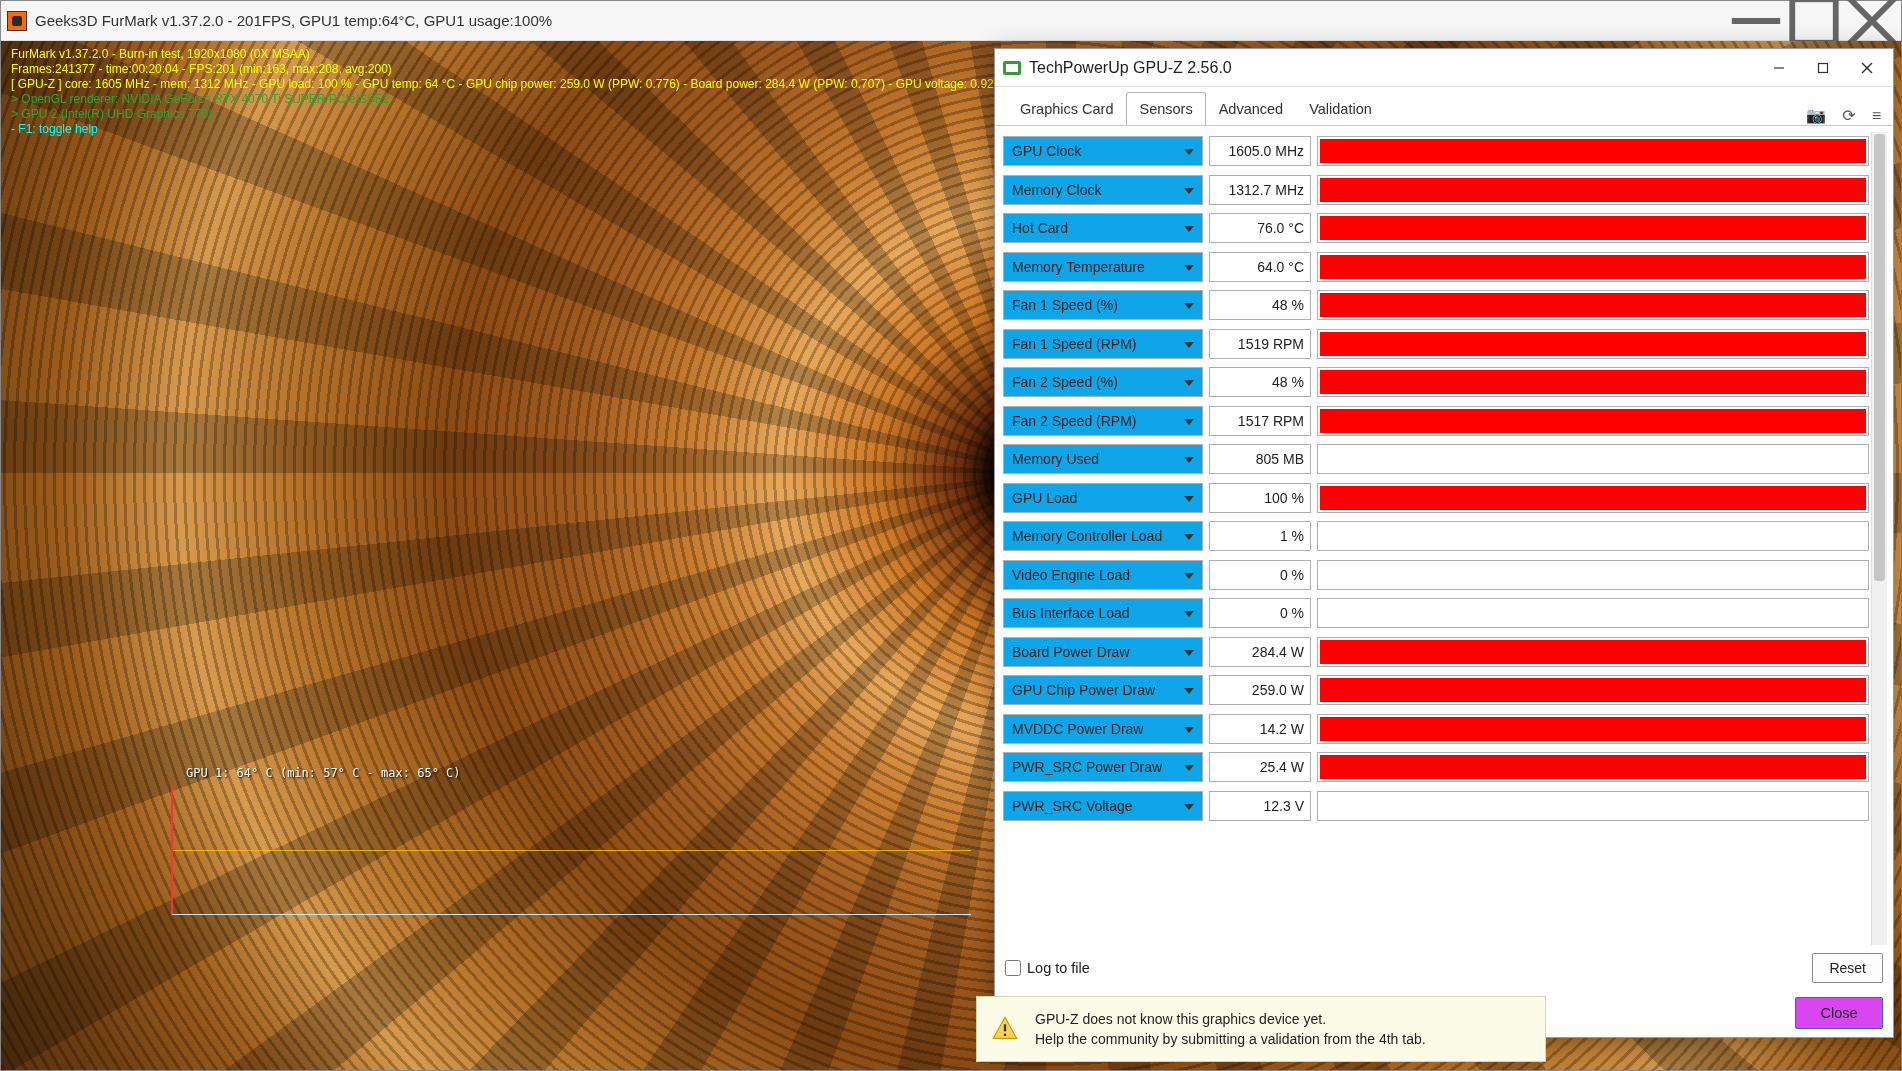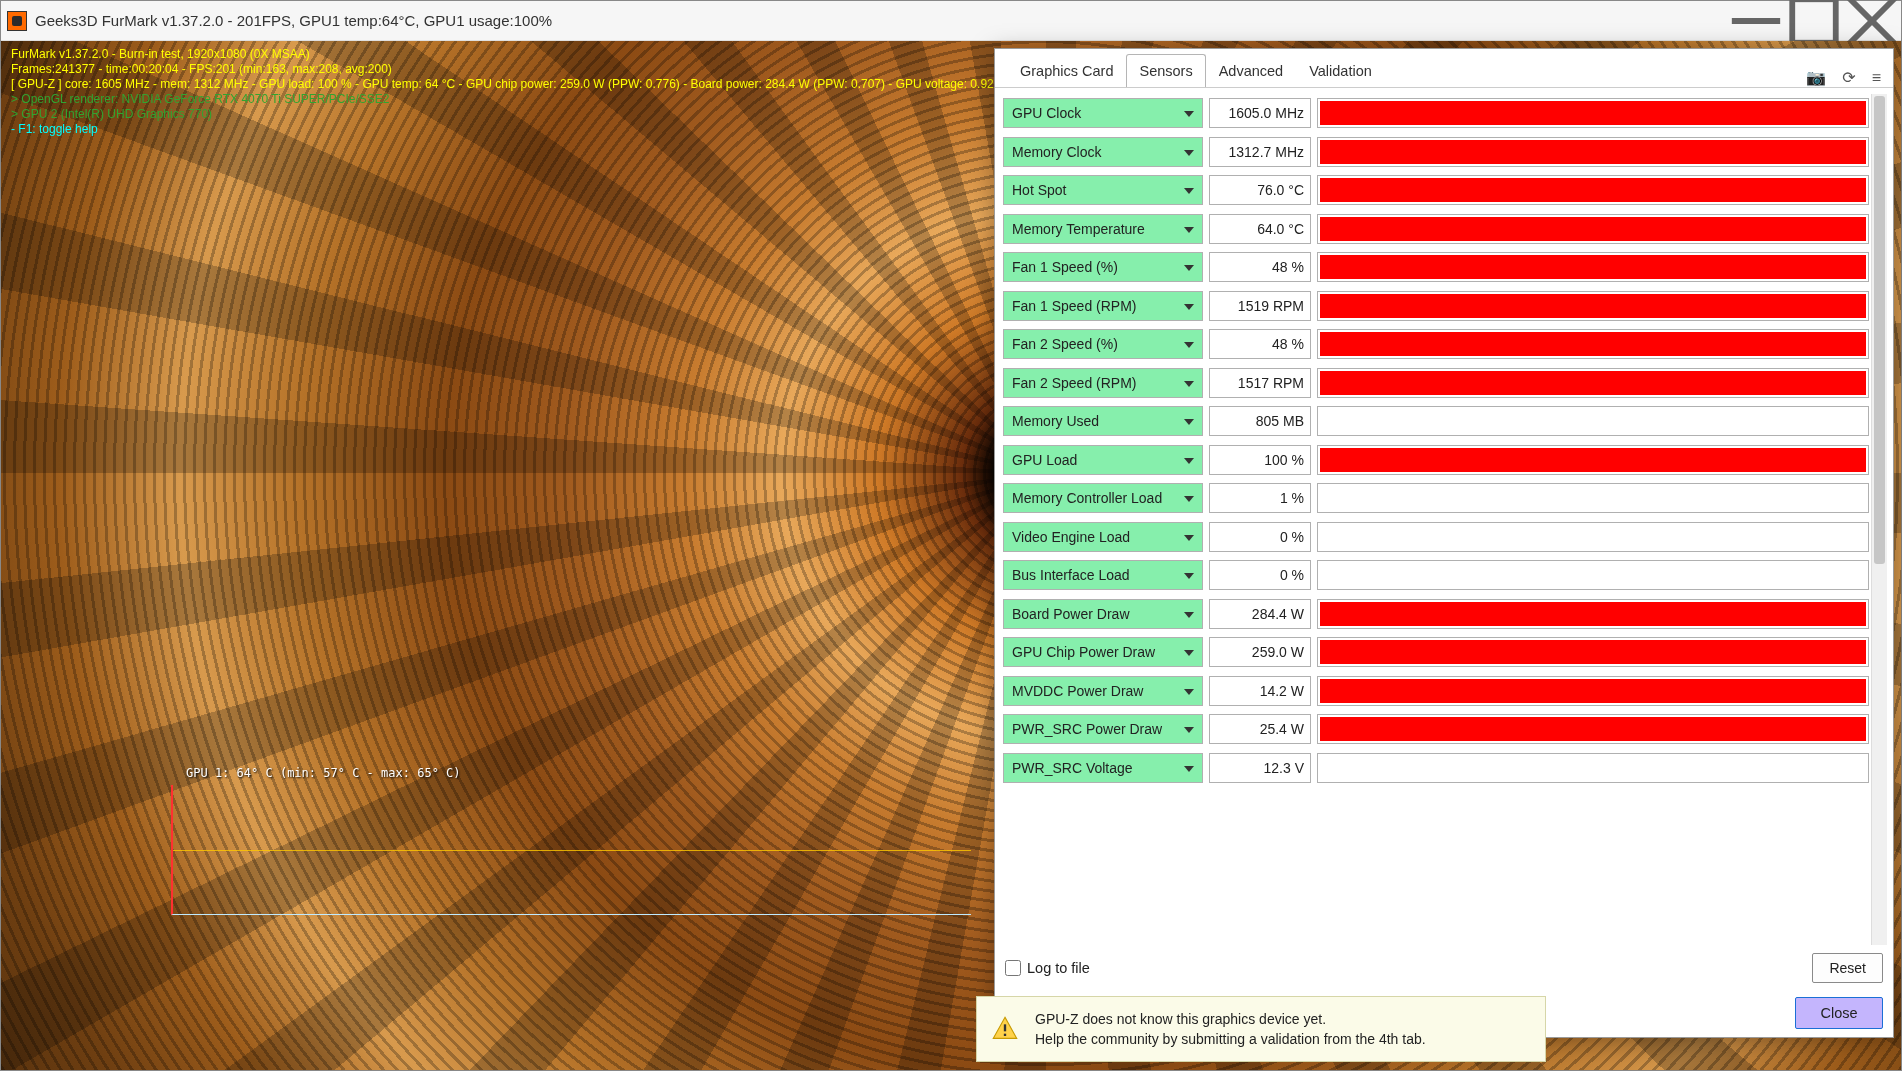--- a/index.html
+++ b/index.html
@@ -30,38 +30,38 @@
 .gpuz-winbtn svg{width:12px;height:12px;}
 .gpuz-toolbar{height:38px;display:flex;align-items:flex-end;padding:0 12px;position:relative;}
 .tabs{display:flex;gap:0;align-items:flex-end;height:100%;}
 .tab{padding:8px 12px 9px;font-size:14.5px;color:#333;border:1px solid transparent;border-bottom:none;position:relative;top:1px;cursor:default;}
 .tab.active{border-color:#b5b5b5;background:#fff;border-radius:3px 3px 0 0;}
 .toolbar-right{margin-left:auto;display:flex;gap:16px;align-items:center;color:#555;}
 .toolbar-right span{font-size:16px;}
 .sensors-body{flex:1;overflow:hidden;padding:6px 6px 0 8px;position:relative;border-top:1px solid #ccc;}
 .sensor-rows{position:absolute;top:6px;left:8px;right:24px;bottom:0;}
 .sensor-row{display:flex;height:38.5px;align-items:center;gap:6px;}
-.sensor-name{width:200px;height:30px;border:1px solid #b0b0b0;background:#86efac;display:flex;align-items:center;padding:0 26px 0 8px;font-size:14px;color:#222;position:relative;}
+.sensor-name{width:200px;height:30px;border:1px solid #b0b0b0;background:#0ea5e9;display:flex;align-items:center;padding:0 26px 0 8px;font-size:14px;color:#222;position:relative;}
 .sensor-name:after{content:"";position:absolute;right:8px;top:12px;border-left:5px solid transparent;border-right:5px solid transparent;border-top:6px solid #333;}
 .sensor-val{width:102px;height:30px;border:1px solid #b0b0b0;background:#fff;display:flex;align-items:center;justify-content:flex-end;padding-right:6px;font-size:14px;color:#222;}
 .sensor-bar{flex:1;height:30px;border:1px solid #b0b0b0;background:#fff;padding:2px;}
 .sensor-bar .fill{height:100%;background:#ff0000;}
 .sensor-bar.withline{position:relative;}
 .sensor-bar.withline:before{content:"";position:absolute;left:2px;right:2px;top:3px;height:2px;background:#ff0000;}
 .sensor-bar.thin .fill{margin-top:3px;height:calc(100% - 3px);}
 .scrollbar{position:absolute;right:6px;top:6px;bottom:0;width:16px;background:#f0f0f0;border-left:1px solid #ddd;}
 .scrollbar .thumb{position:absolute;left:2px;right:2px;top:2px;height:55%;background:#c6c6c6;border-radius:3px;}
 .bottom-controls{height:44px;display:flex;align-items:center;padding:0 10px;gap:10px;border-top:1px solid transparent;}
 .logcheck{display:flex;align-items:center;gap:6px;font-size:14.5px;color:#222;}
 .logcheck input{width:16px;height:16px;}
 .btn{height:30px;padding:0 16px;border:1px solid #8a8a8a;background:#fdfdfd;font-size:14px;color:#222;border-radius:2px;}
 .gpu-select-row{height:48px;display:flex;align-items:center;padding:0 10px;gap:14px;}
 .gpu-select{flex:0 0 310px;height:30px;border:1px solid #9a9a9a;background:#fff;display:flex;align-items:center;padding:0 28px 0 8px;font-size:14.5px;position:relative;border-radius:2px;}
 .gpu-select:after{content:"";position:absolute;right:10px;top:12px;border-left:5px solid transparent;border-right:5px solid transparent;border-top:6px solid #555;}
-.close-btn{margin-left:auto;width:88px;height:32px;border:1.5px solid #1a6fd6;background:#c4b5fd;font-size:14.5px;color:#222;border-radius:2px;}
+.close-btn{margin-left:auto;width:88px;height:32px;border:1.5px solid #1a6fd6;background:#d946ef;font-size:14.5px;color:#222;border-radius:2px;}
 .notice-box{position:absolute;left:976px;top:996px;width:570px;height:66px;background:#fbfbe8;border:1px solid #d6d6a8;display:flex;align-items:center;padding:8px 14px;gap:16px;}
 .warn-icon{width:28px;height:28px;position:relative;}
 .warn-icon svg{width:28px;height:28px;}
 .notice-text{font-size:14px;color:#222;line-height:20px;}
 </style>
 </head>
 <body>
 
 <div class="furmark-window">
   <div class="titlebar">
@@ -94,20 +94,42 @@
       <div class="g">&gt; OpenGL renderer: NVIDIA GeForce RTX 4070 Ti SUPER/PCIe/SSE2</div>
       <div class="g">&gt; GPU 2 (Intel(R) UHD Graphics 770)</div>
       <div class="c">- F1: toggle help</div>
     </div>
     <div class="gpu-temp-label">GPU 1: 64° C (min: 57° C - max: 65° C)</div>
     <div class="gpu-temp-graph"></div>
   </div>
 </div>
 
 <div class="gpuz">
+  <div class="gpuz-titlebar">
+    <div class="gpuz-icon"></div>
+    <div class="gpuz-title">TechPowerUp GPU-Z 2.56.0</div>
+    <div class="gpuz-winbtns">
+      <div class="gpuz-winbtn">
+          <svg viewBox="0 0 12 12">
+            <line x1="1" y1="6" x2="11" y2="6" stroke="#333" stroke-width="1.2"></line>
+          </svg>
+        </div>
+      <div class="gpuz-winbtn">
+          <svg viewBox="0 0 12 12">
+            <rect x="1.5" y="1.5" width="9" height="9" fill="none" stroke="#333" stroke-width="1.2"></rect>
+          </svg>
+        </div>
+      <div class="gpuz-winbtn">
+          <svg viewBox="0 0 12 12">
+            <line x1="1" y1="1" x2="11" y2="11" stroke="#333" stroke-width="1.4"></line>
+            <line x1="11" y1="1" x2="1" y2="11" stroke="#333" stroke-width="1.4"></line>
+          </svg>
+        </div>
+    </div>
+  </div>
   <div class="gpuz-toolbar">
     <div class="tabs" id="gpuz-tabs">
         <div class="tab">Graphics Card</div>
         <div class="tab active">Sensors</div>
         <div class="tab">Advanced</div>
         <div class="tab">Validation</div>
       </div>
     <div class="toolbar-right">
       <span>📷</span>
       <span>⟳</span>
@@ -124,21 +146,21 @@
           </div>
         </div>
         <div class="sensor-row">
           <div class="sensor-name">Memory Clock</div>
           <div class="sensor-val">1312.7 MHz</div>
           <div class="sensor-bar">
             <div class="fill" style="width: 100%;"></div>
           </div>
         </div>
         <div class="sensor-row">
-          <div class="sensor-name">Hot Spot</div>
+          <div class="sensor-name">Hot Card</div>
           <div class="sensor-val">76.0 °C</div>
           <div class="sensor-bar">
             <div class="fill" style="width: 100%;"></div>
           </div>
         </div>
         <div class="sensor-row">
           <div class="sensor-name">Memory Temperature</div>
           <div class="sensor-val">64.0 °C</div>
           <div class="sensor-bar">
             <div class="fill" style="width: 100%;"></div>

